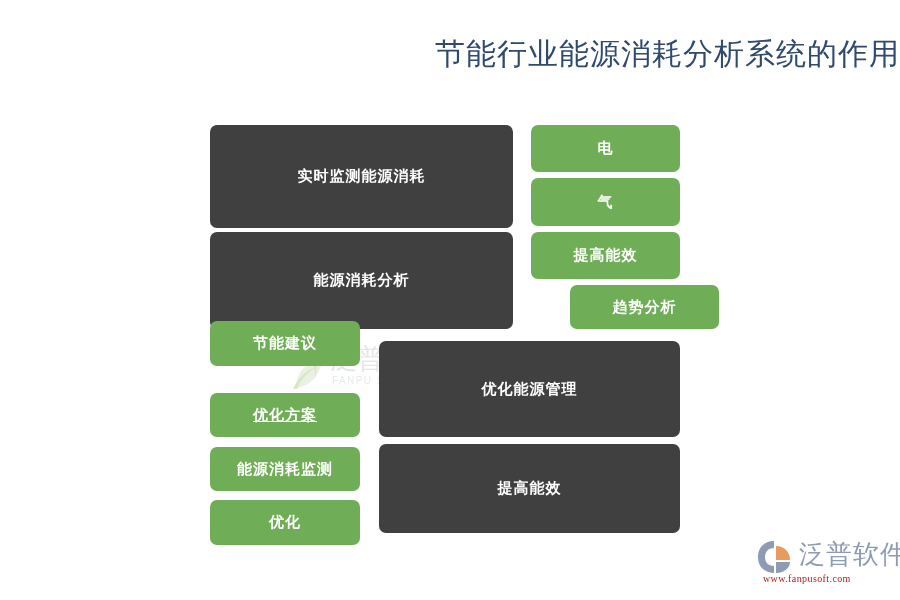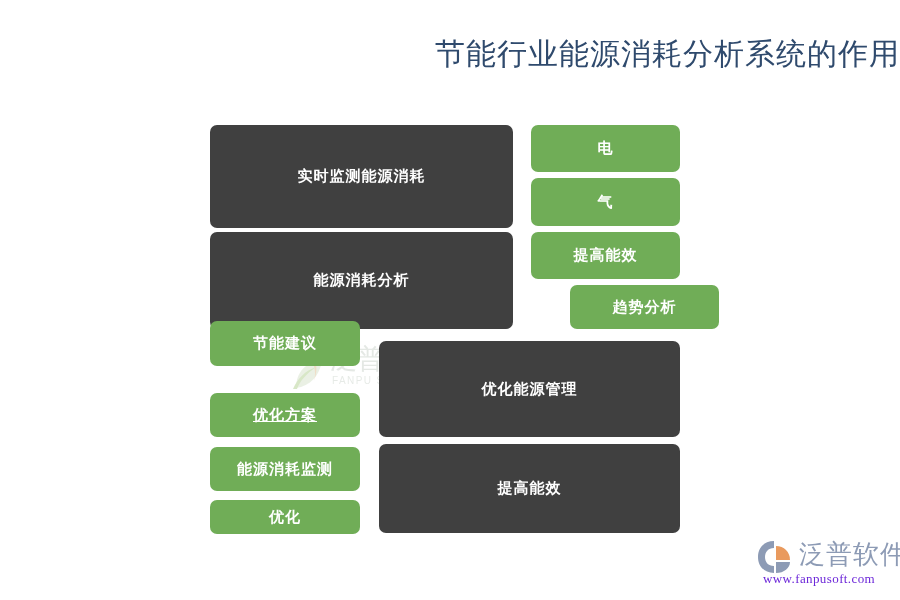--- a/index.html
+++ b/index.html
@@ -118,23 +118,23 @@
     line-height: 32px;
     color: #8d9bb5;
     white-space: nowrap;
     font-weight: 400;
     letter-spacing: 1px;
   }
   .brand-url {
     position: absolute;
     left: 6px;
     top: 33px;
-    font-size: 13px;
+    font-size: 10px;
     line-height: 16px;
-    color: #6d28d9;
+    color: #b91c1c;
     white-space: nowrap;
     font-family: "Liberation Serif", "DejaVu Serif", serif;
     letter-spacing: 0.4px;
   }
 </style>
 </head>
 <body>
 
 <div id="canvas">
 
@@ -163,21 +163,21 @@
   <div class="box green" style="left:531px; top:285px; width:149px; height:44px;margin-left:39px;">趋势分析</div>
 
   <div class="box green" style="left:210px; top:321px; width:150px; height:45px;">节能建议</div>
 
   <div class="box green" style="left:210px; top:393px; width:150px; height:44px;text-decoration:underline;">优化方案</div>
 
   <div class="box blue" style="left:379px; top:341px; width:301px; height:96px;">优化能源管理</div>
 
   <div class="box green" style="left:210px; top:447px; width:150px; height:44px;">能源消耗监测</div>
 
-  <div class="box green" style="left:210px; top:500px; width:150px; height:34px;">优化</div>
+  <div class="box green" style="left:210px; top:500px; width:150px; height:45px;">优化</div>
 
   <div class="box blue" style="left:379px; top:444px; width:301px; height:89px;text-align:center;">提高能效</div>
 
   <div class="brand-logo">
     <svg class="brand-mark" viewBox="0 0 40 34">
       <path d="M17 1 C7 1, 1 8, 1 17 C1 26, 7 33, 17 33 L17 26 C11 26, 8 22, 8 17 C8 12, 11 8, 17 8 Z" fill="#8d9bb5"></path>
       <path d="M19 6 C27 6, 33 12, 33 20 L19 20 Z" fill="#e99a5e"></path>
       <path d="M19 22 L33 22 C33 28, 27 33, 19 33 Z" fill="#8d9bb5"></path>
     </svg>
     <div class="brand-name">泛普软件</div>

